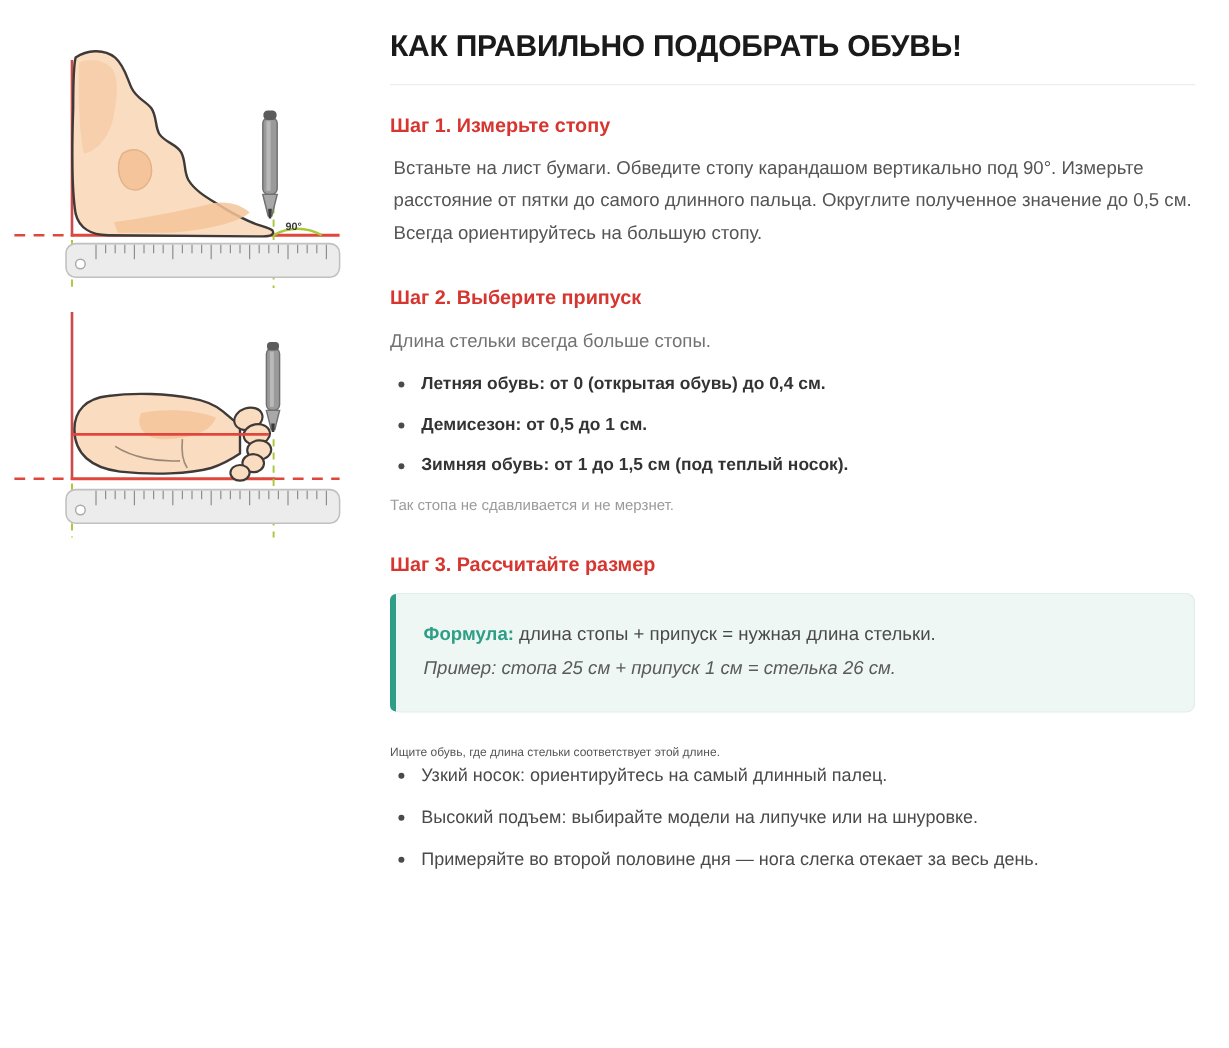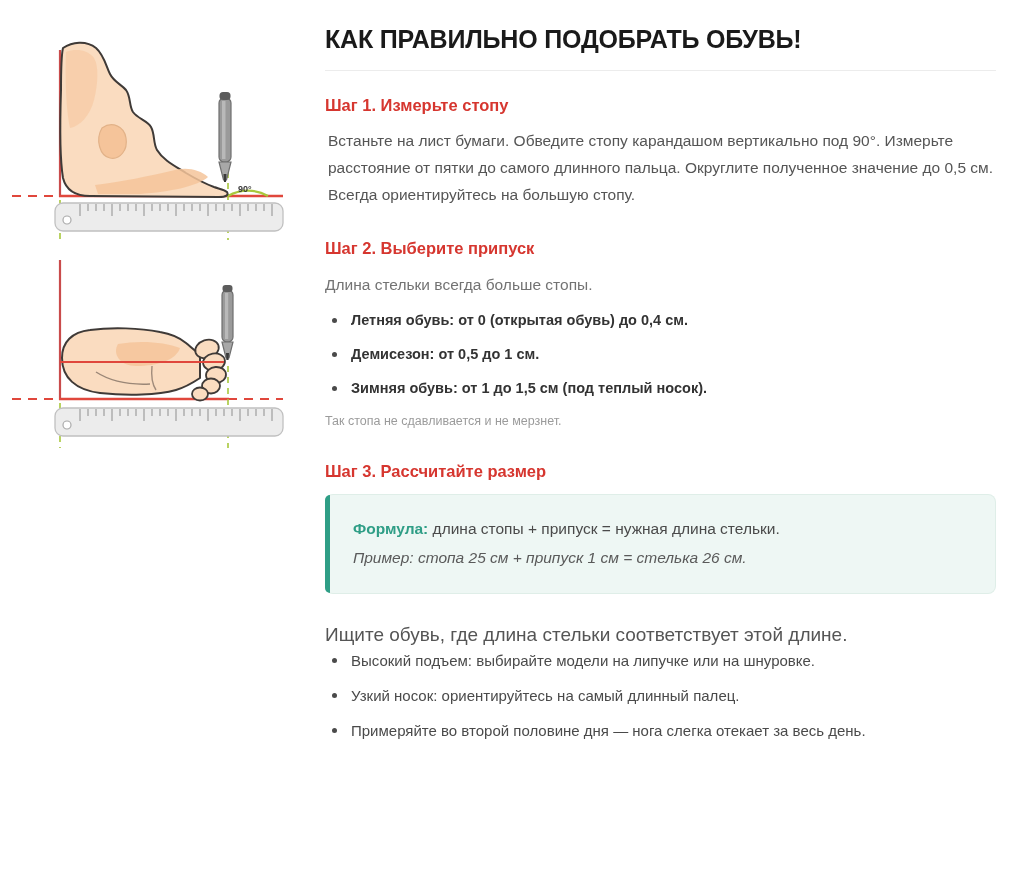--- a/index.html
+++ b/index.html
@@ -148,21 +148,21 @@
   }
   .callout-line2 {
     font-size: 15.5px;
     font-style: italic;
     color: #5a5a5a;
     line-height: 1.6;
     margin-top: 4px;
   }
 
   .after-callout {
-    font-size: 19px;
+    font-size: 10px;
     color: #555555;
     margin: 26px 0 0 0;
     line-height: 1.6;
   }
 </style>
 </head>
 <body>
 
 <div class="page">
 
@@ -351,19 +351,19 @@
     <h2 class="step-heading spaced">Шаг 3. Рассчитайте размер</h2>
     <div class="callout">
       <div class="callout-line1">
         <span class="callout-label">Формула:</span><span> длина стопы + припуск = нужная длина стельки.</span>
       </div>
       <div class="callout-line2">Пример: стопа 25 см + припуск 1 см = стелька 26 см.</div>
     </div>
     <p class="after-callout">Ищите обувь, где длина стельки соответствует этой длине.</p>
 
     <ul class="bullets regular">
+      <li>Узкий носок: ориентируйтесь на самый длинный палец.</li>
       <li>Высокий подъем: выбирайте модели на липучке или на шнуровке.</li>
-      <li>Узкий носок: ориентируйтесь на самый длинный палец.</li>
       <li>Примеряйте во второй половине дня — нога слегка отекает за весь день.</li>
     </ul>
 
   </div>
 </div>
 
 </body></html>

